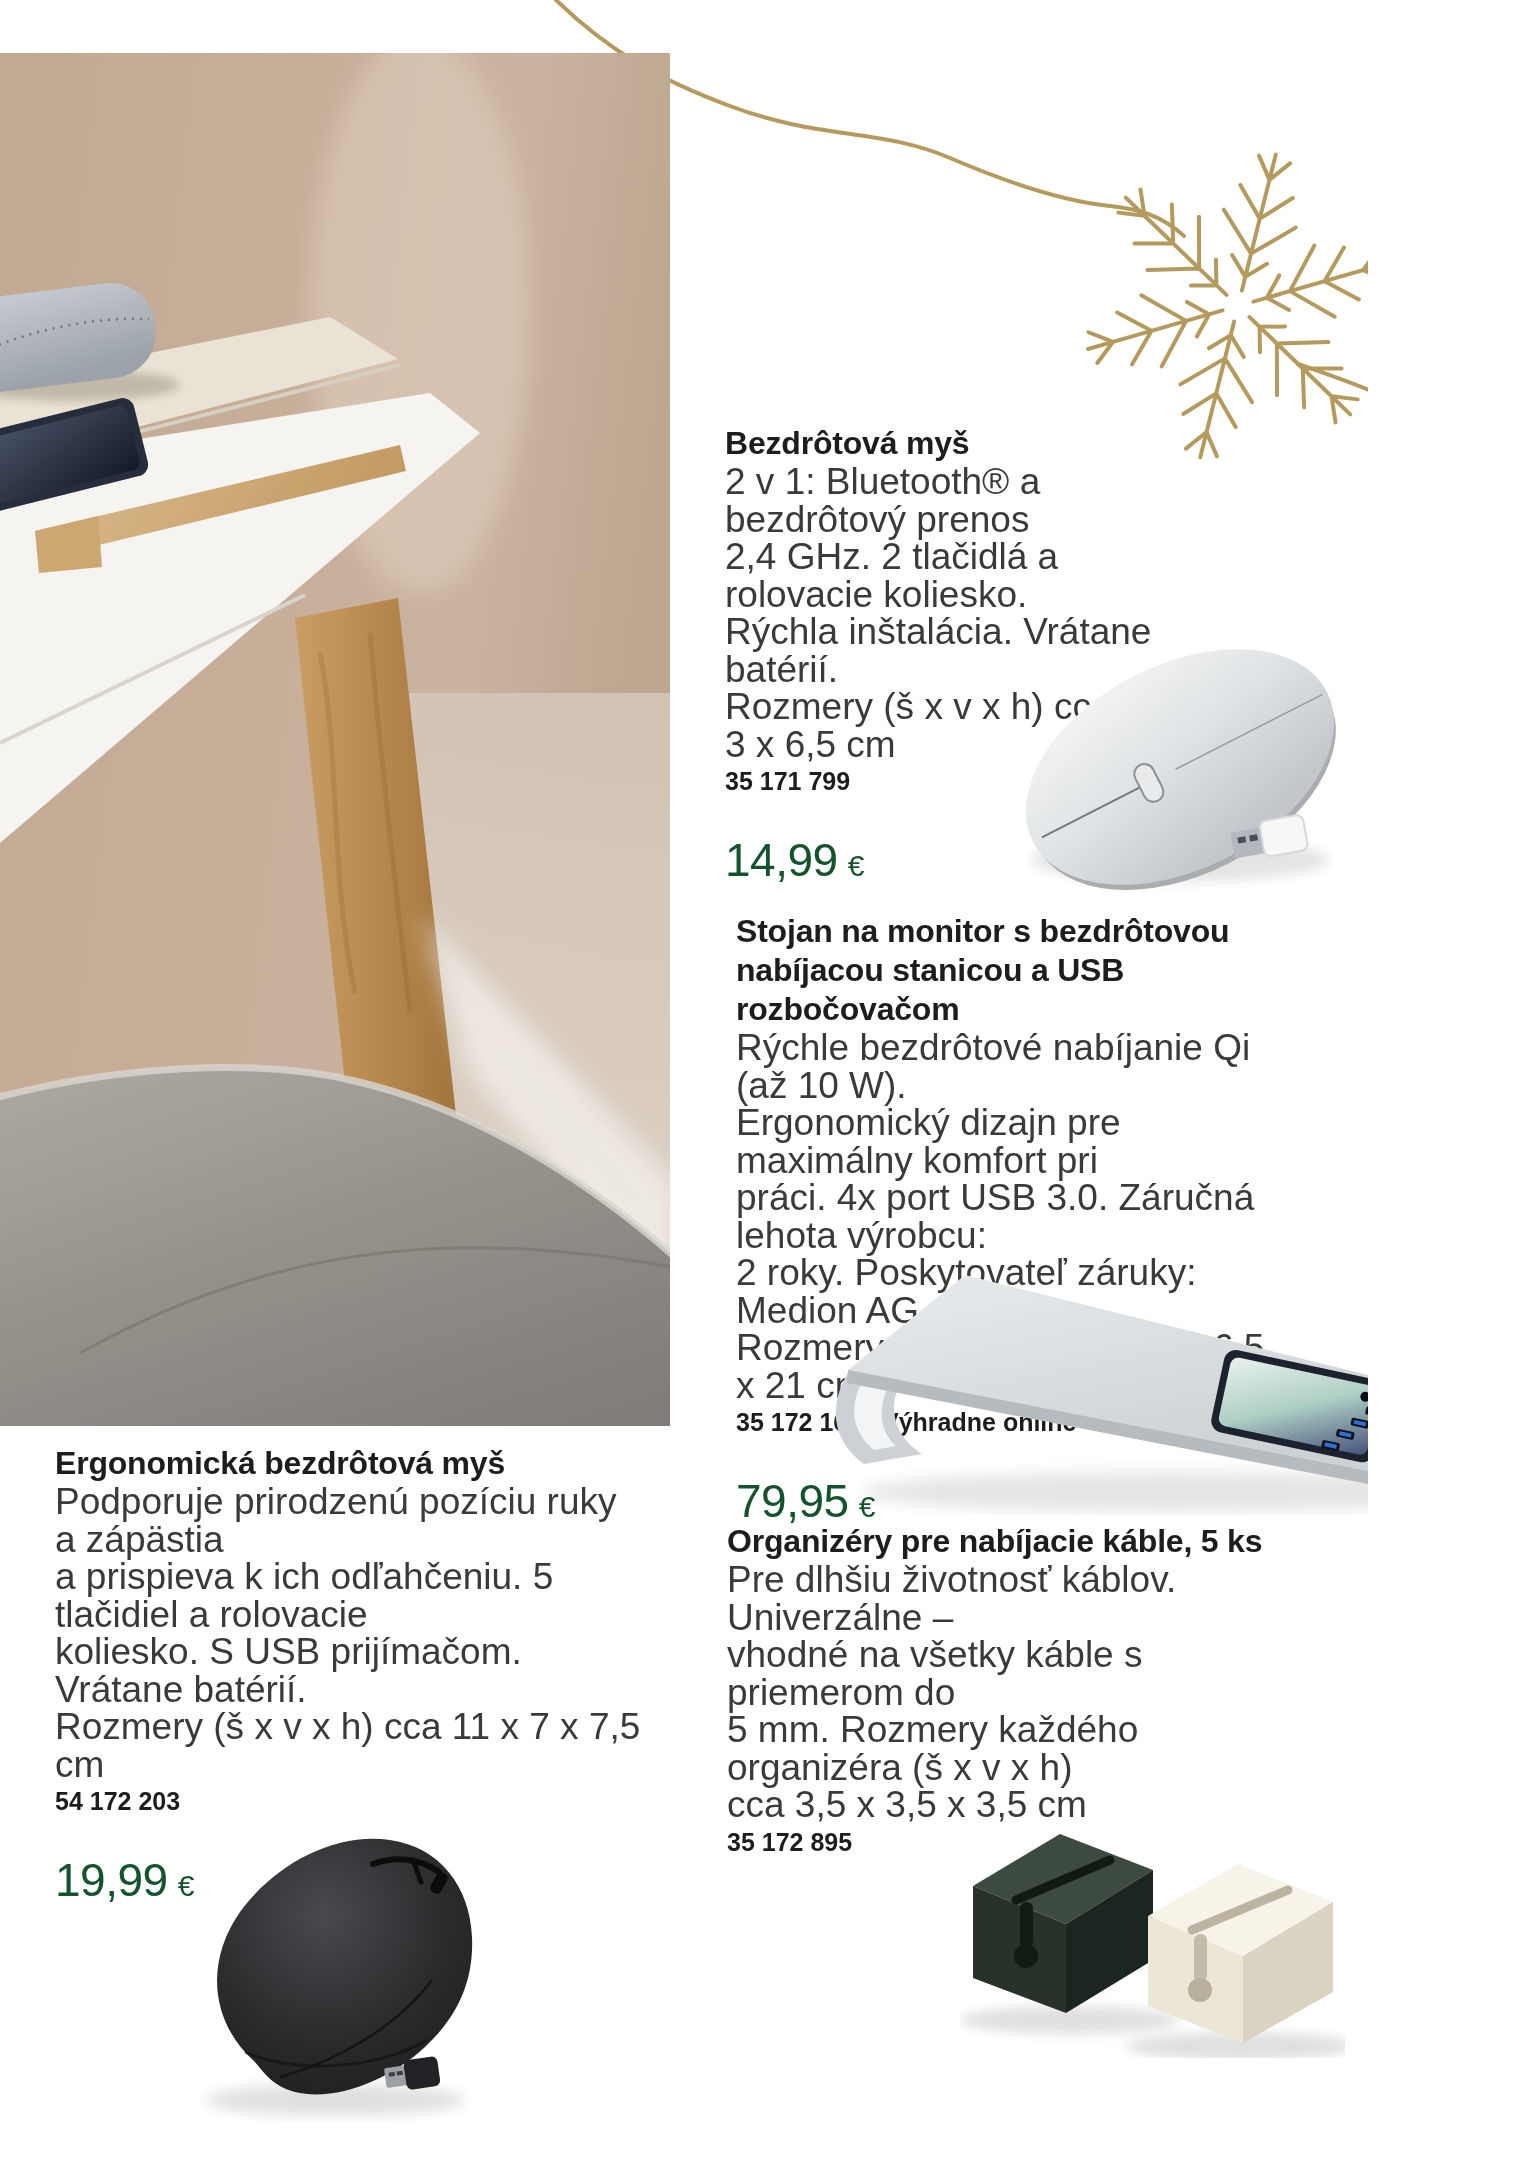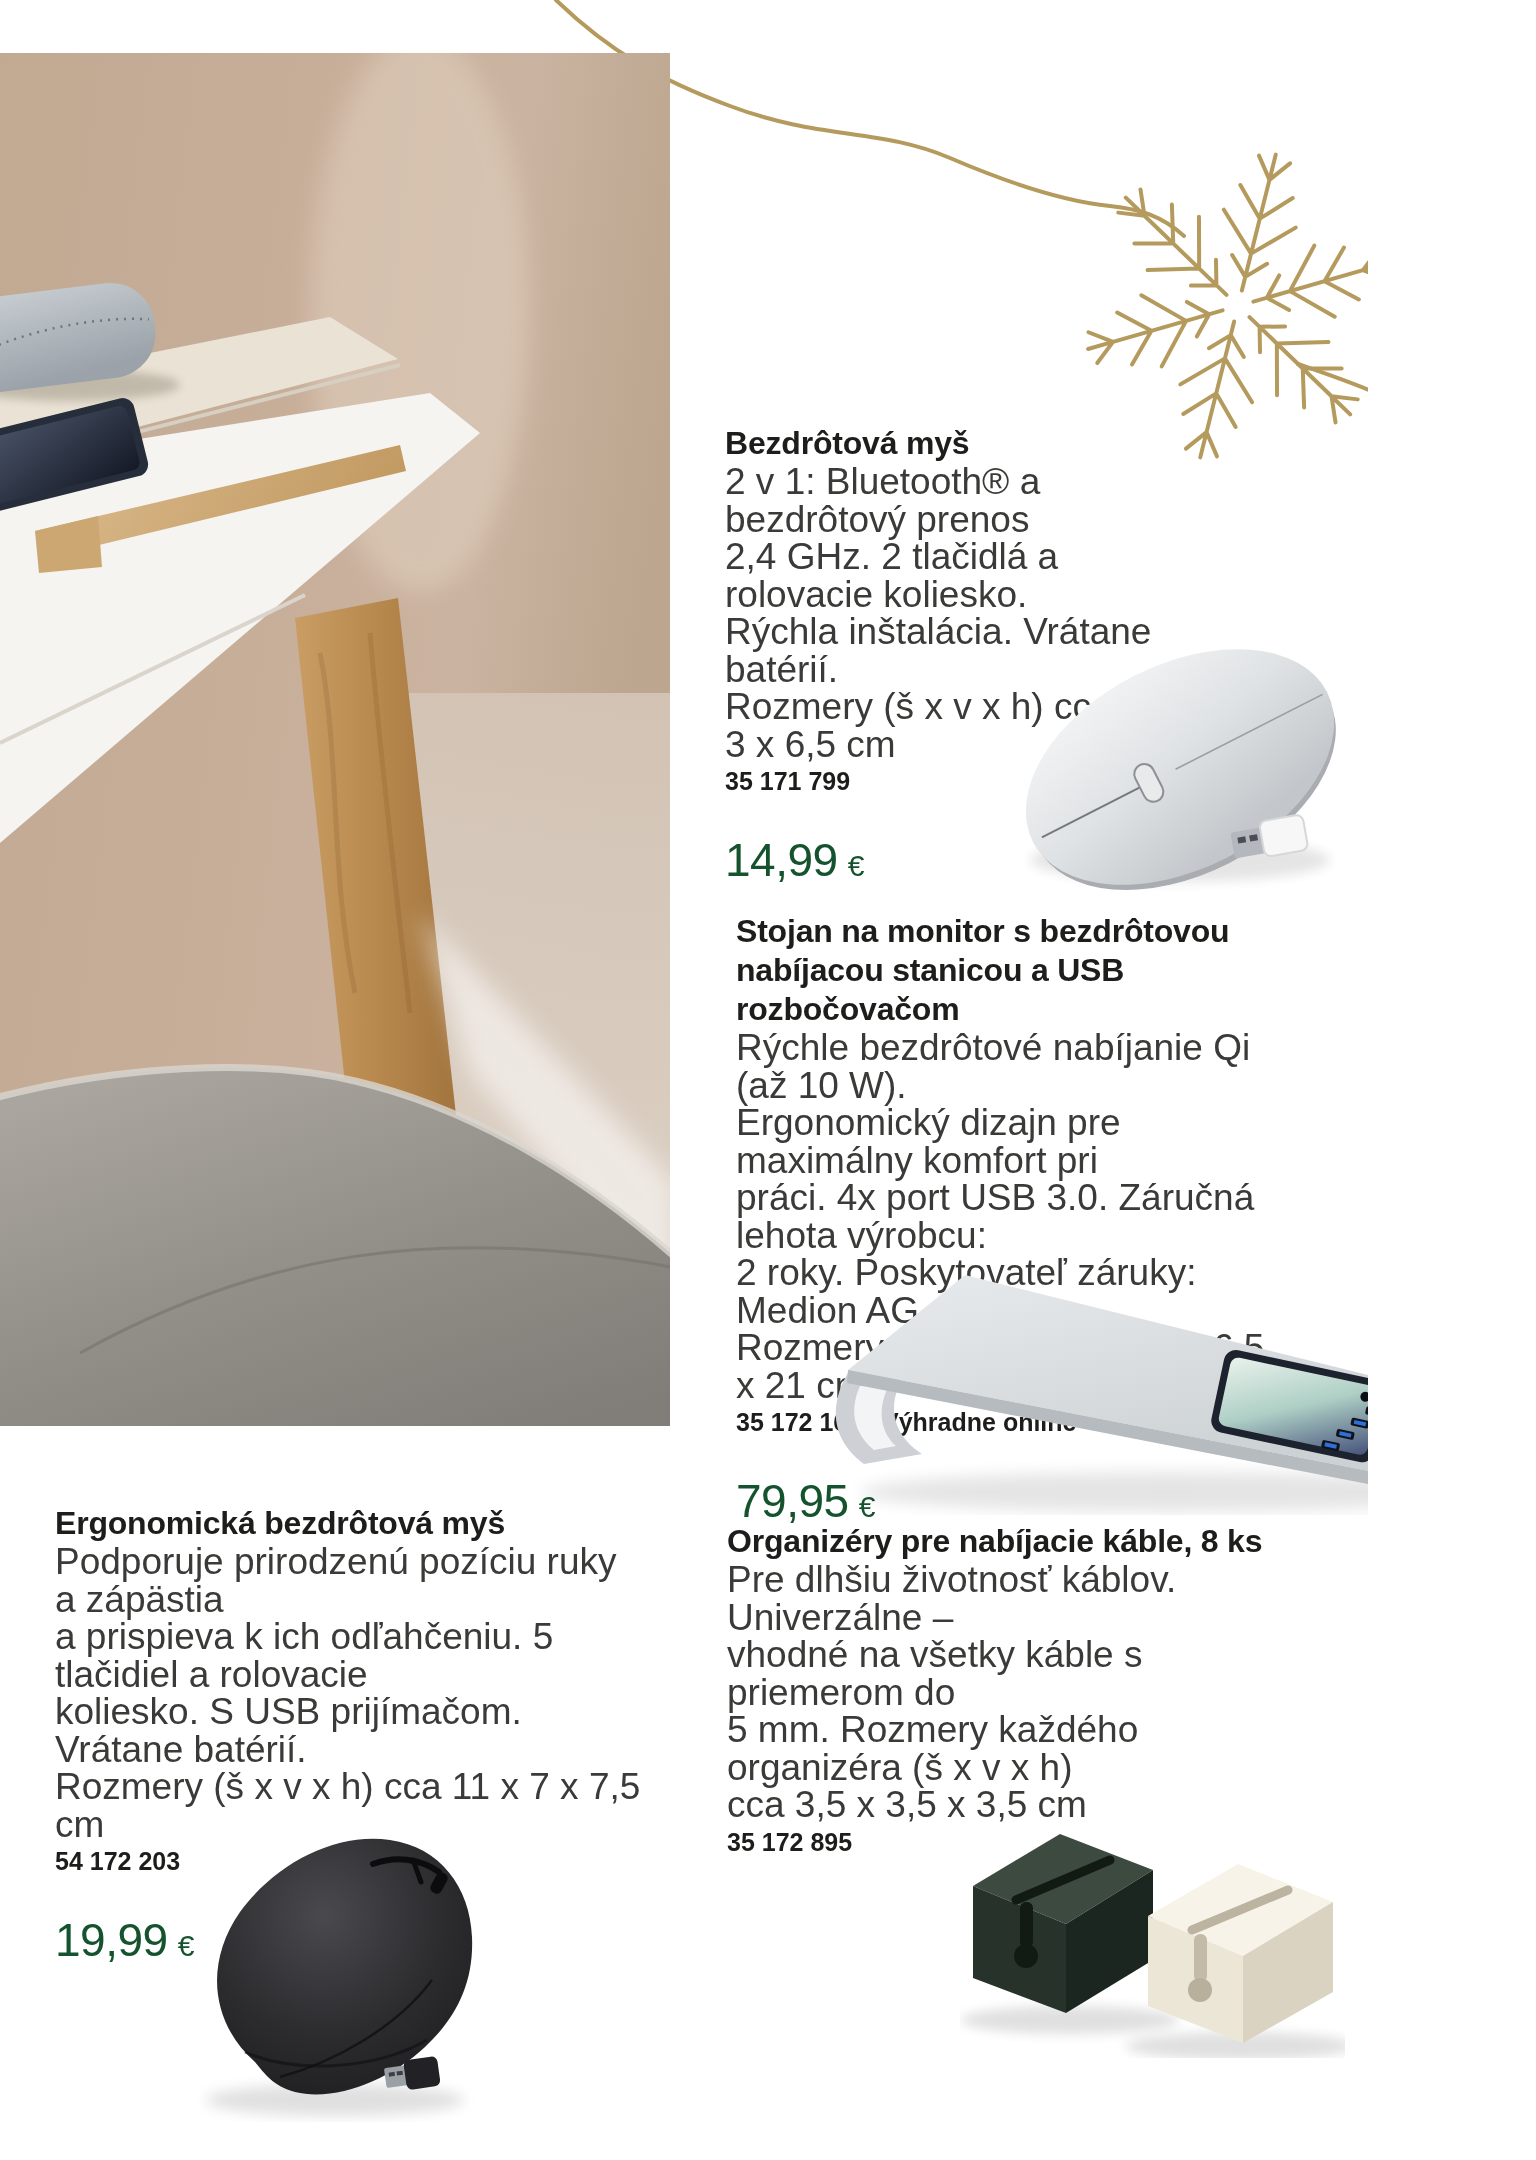--- a/index.html
+++ b/index.html
@@ -25,21 +25,21 @@
   .p-num{
     font-size:25px;line-height:37.5px;font-weight:bold;color:#1d1d1b;
   }
   .p-price{
     margin-top:32px;font-size:46px;font-weight:normal;
     color:#14532d;letter-spacing:-0.5px;
   }
   .p-price .cur{font-size:30px;margin-left:10px;letter-spacing:0;}
   #product1{left:725px;top:424px;width:480px;}
   #product2{left:736px;top:912px;width:545px;}
-  #product3{left:55px;top:1504px;width:590px;}
+  #product3{left:55px;top:1444px;width:590px;}
   #product4{left:727px;top:1522px;width:590px;}
 </style>
 </head>
 <body>
 
 <div class="page">
 
   <svg class="abs" style="left:0;top:0;z-index:1;" width="1536" height="800" viewBox="0 0 1536 800">
     <defs>
       <g id="sf-arm" fill="none" stroke="#b49a5c" stroke-width="4" stroke-linecap="round">
@@ -294,21 +294,21 @@
     <div class="p-title">Ergonomická bezdrôtová myš</div>
     <div class="p-desc">Podporuje prirodzenú pozíciu ruky a zápästia
 a prispieva k ich odľahčeniu. 5 tlačidiel a rolovacie
 koliesko. S USB prijímačom. Vrátane batérií.
 Rozmery (š x v x h) cca 11 x 7 x 7,5 cm</div>
     <div class="p-num">54 172 203</div>
     <div class="p-price"><span>19,99</span><span class="cur">€</span></div>
   </div>
 
   <div class="product-text" id="product4">
-    <div class="p-title">Organizéry pre nabíjacie káble, 8 ks</div>
+    <div class="p-title">Organizéry pre nabíjacie káble, 5 ks</div>
     <div class="p-desc">Pre dlhšiu životnosť káblov. Univerzálne –
 vhodné na všetky káble s priemerom do
 5 mm. Rozmery každého organizéra (š x v x h)
 cca 3,5 x 3,5 x 3,5 cm</div>
     <div class="p-num">35 172 895</div>
   </div>
 
 </div>
 
 </body></html>

